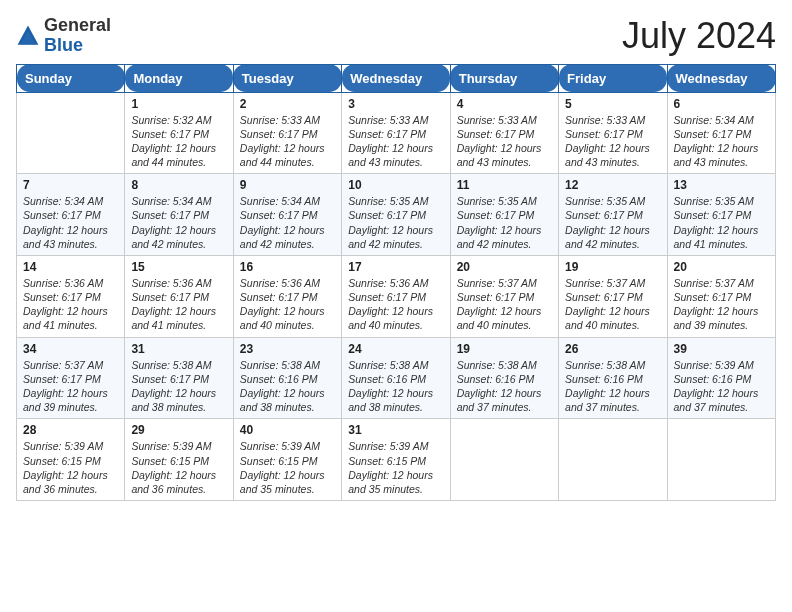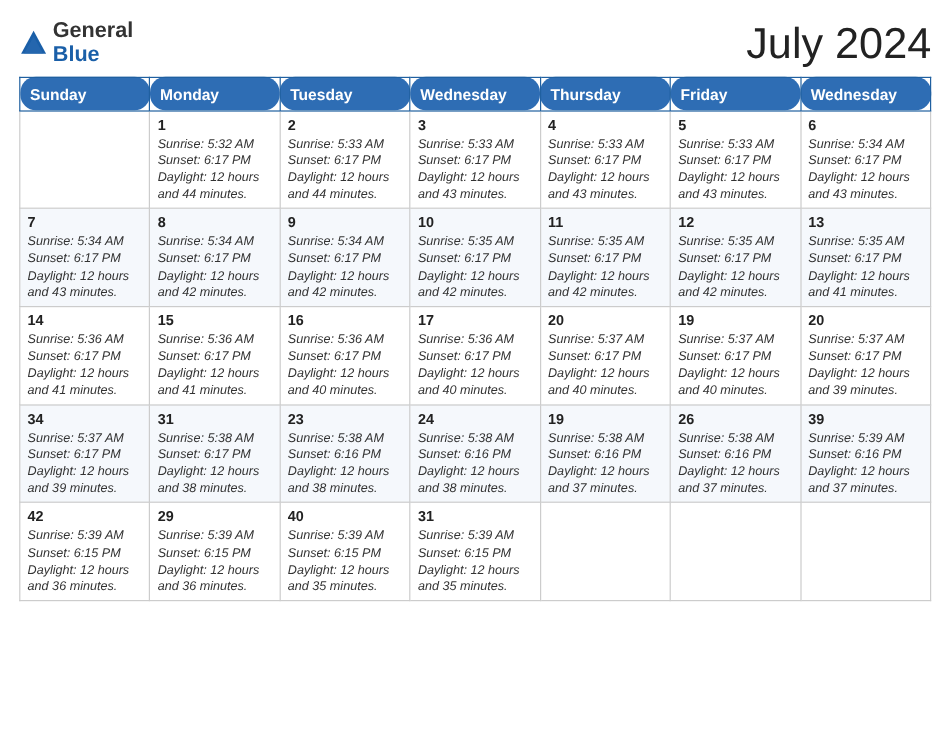--- a/index.html
+++ b/index.html
@@ -235,21 +235,21 @@
           <span class="day-num">26</span>
           <div class="day-info">Sunrise: 5:38 AM<br>Sunset: 6:16 PM<br>Daylight: 12 hours and 37 minutes.</div>
         </td>
         <td>
           <span class="day-num">39</span>
           <div class="day-info">Sunrise: 5:39 AM<br>Sunset: 6:16 PM<br>Daylight: 12 hours and 37 minutes.</div>
         </td>
       </tr>
       <tr>
         <td>
-          <span class="day-num">42</span>
+          <span class="day-num">28</span>
           <div class="day-info">Sunrise: 5:39 AM<br>Sunset: 6:15 PM<br>Daylight: 12 hours and 36 minutes.</div>
         </td>
         <td>
           <span class="day-num">29</span>
           <div class="day-info">Sunrise: 5:39 AM<br>Sunset: 6:15 PM<br>Daylight: 12 hours and 36 minutes.</div>
         </td>
         <td>
           <span class="day-num">40</span>
           <div class="day-info">Sunrise: 5:39 AM<br>Sunset: 6:15 PM<br>Daylight: 12 hours and 35 minutes.</div>
         </td>

